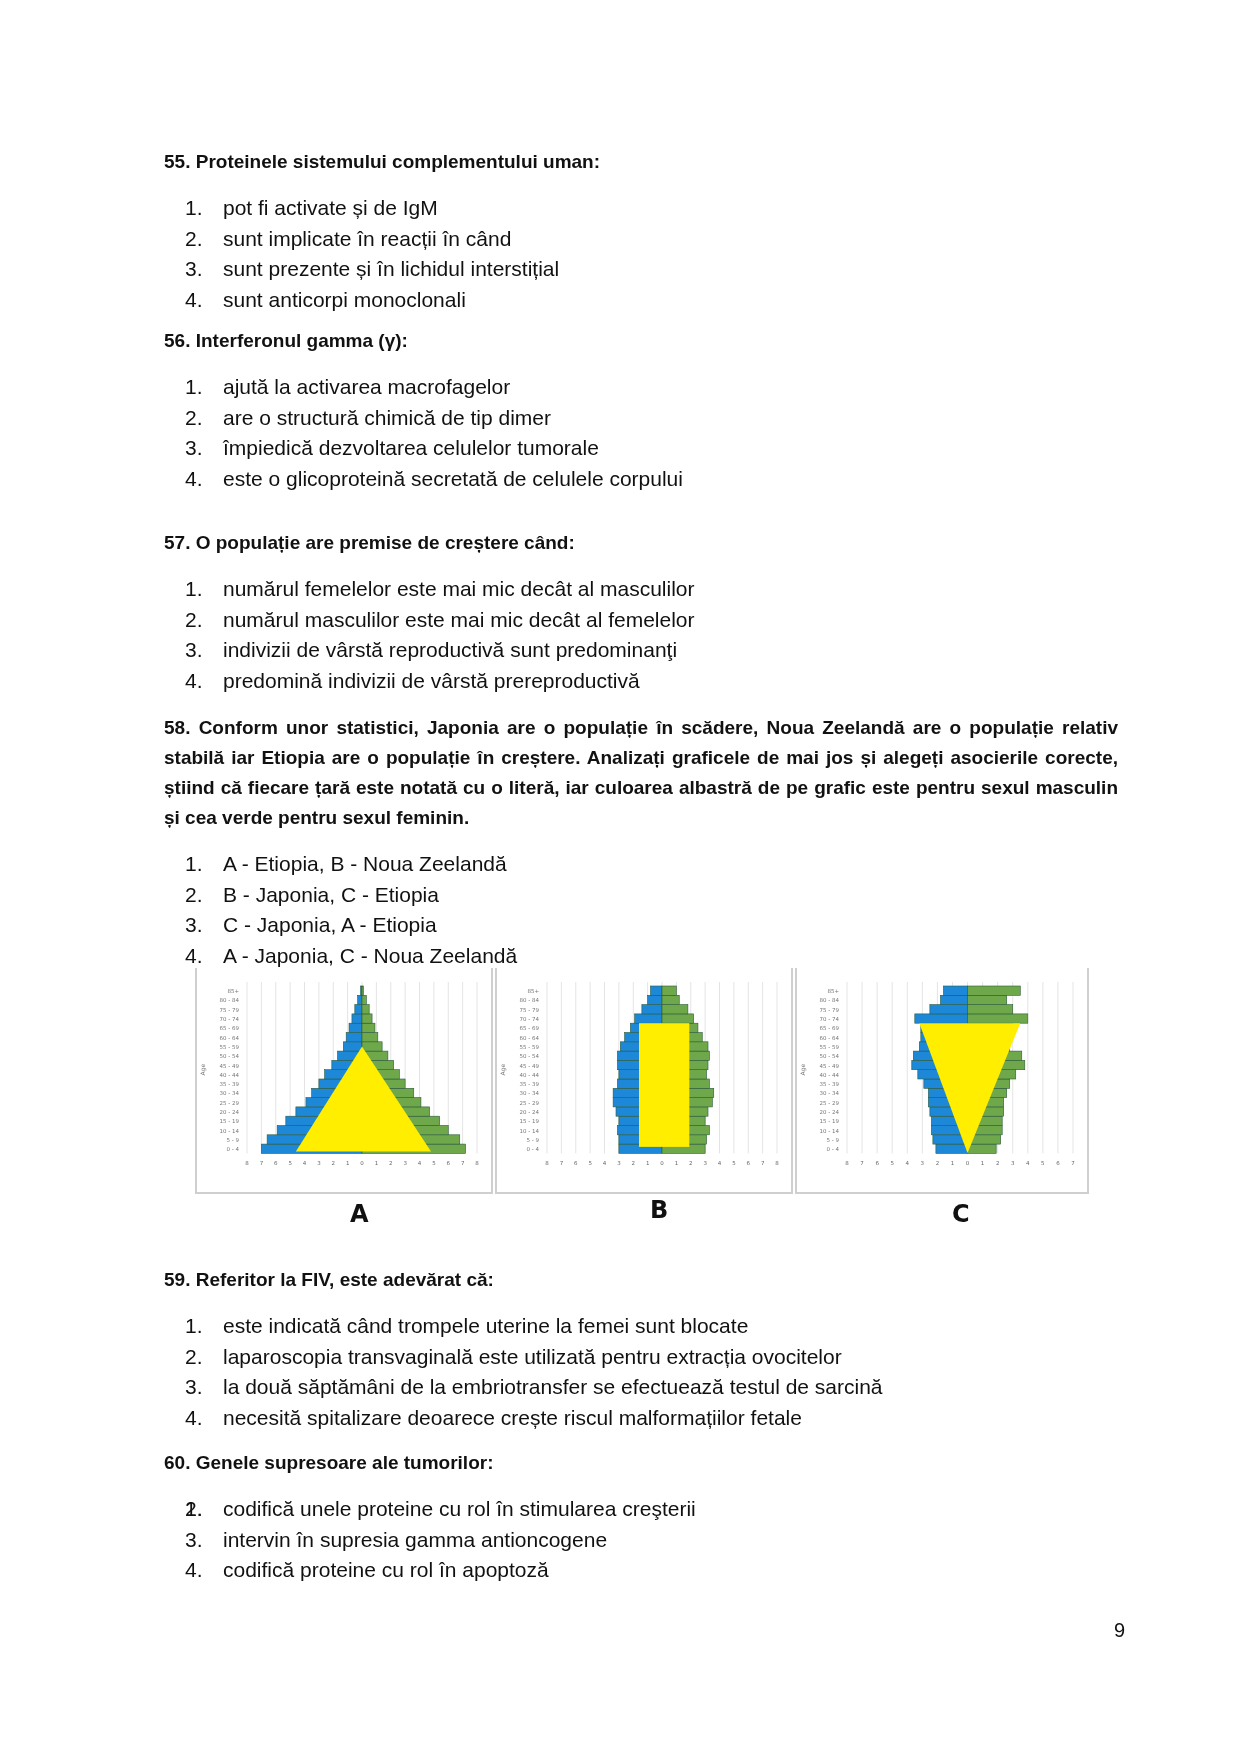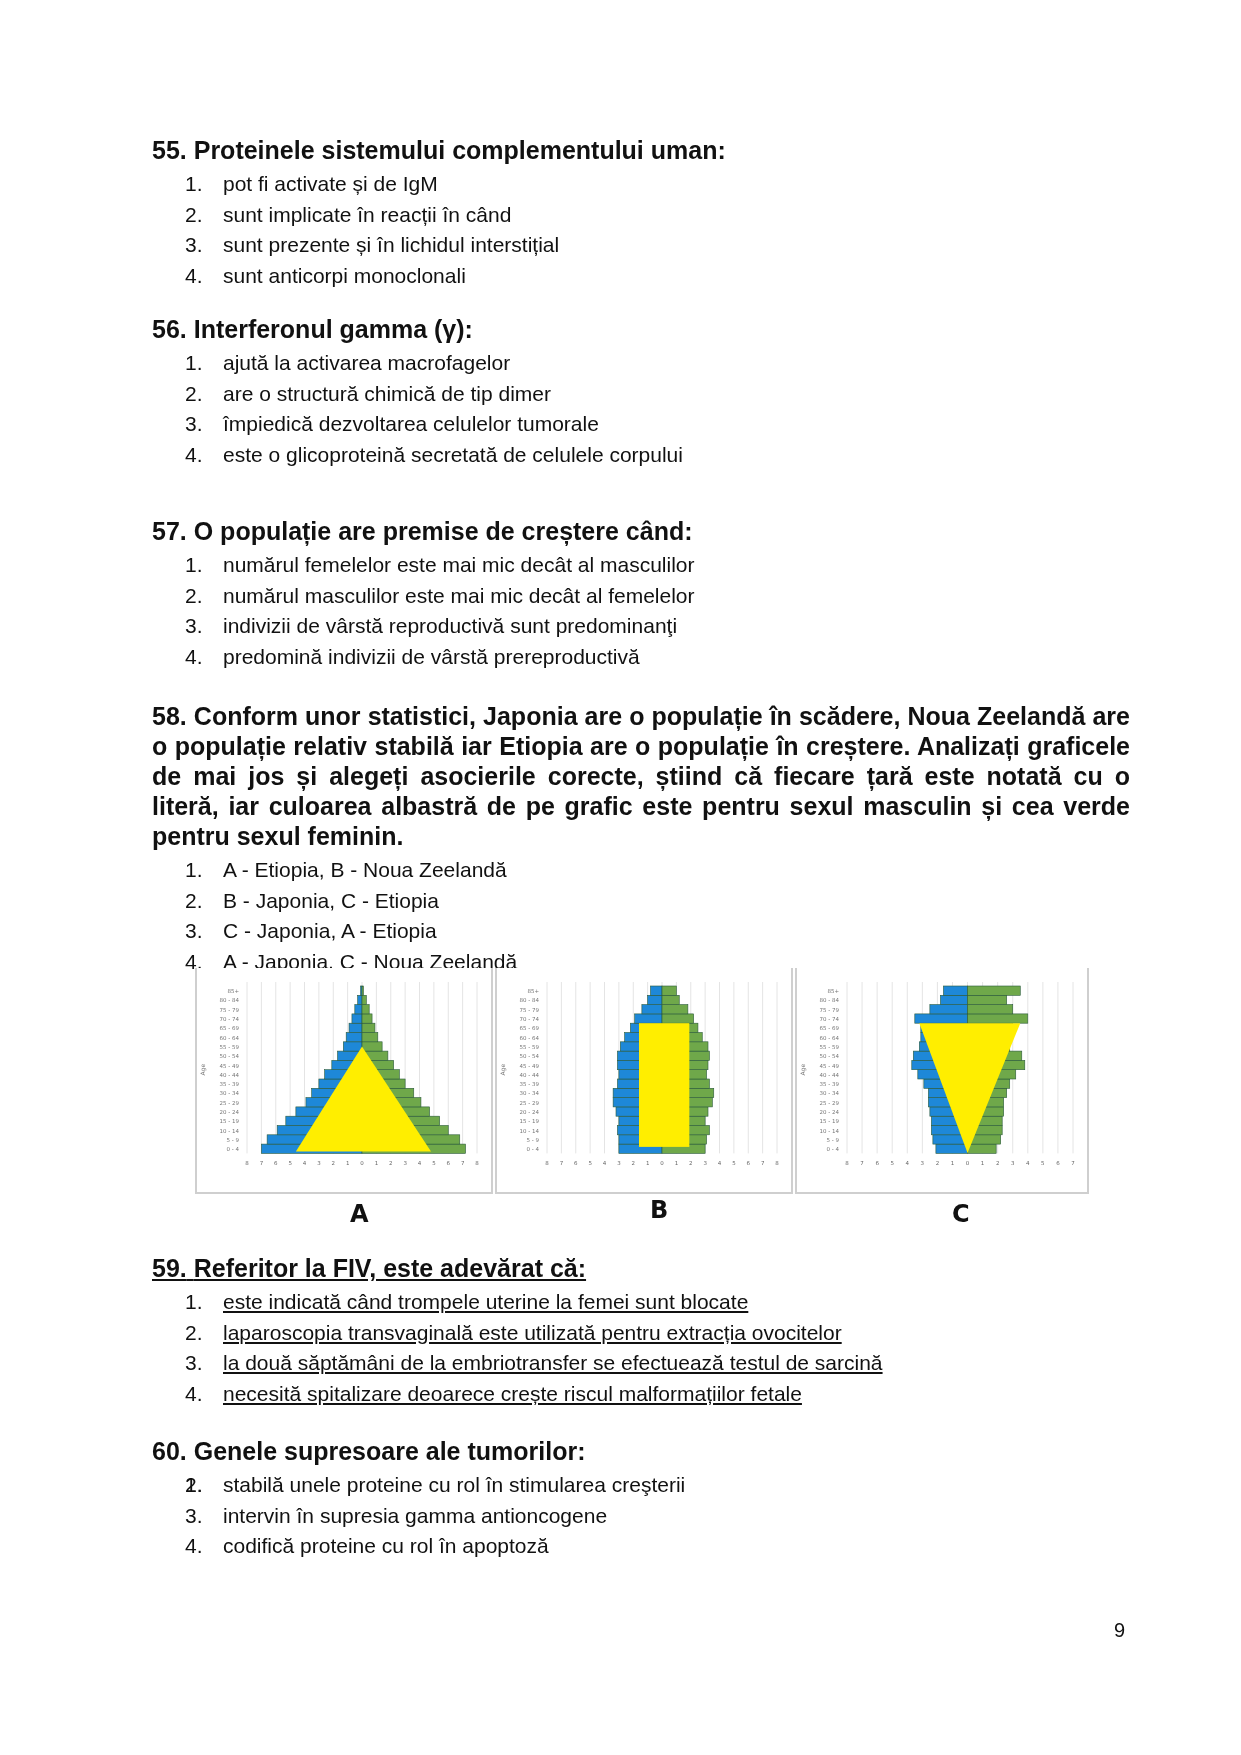--- a/index.html
+++ b/index.html
@@ -1,19 +1,19 @@
 <!DOCTYPE html>
 <html><head>
 <meta charset="utf-8">
 <style>
   html, body { margin:0; padding:0; background:#ffffff; }
   body { width:1241px; height:1755px; position:relative; overflow:hidden;
          font-family:"Liberation Sans", "DejaVu Sans", sans-serif; color:#111; }
   .q { position:absolute; left:148px; width:986px; }
-  .q-title { font-weight:bold; font-size:25px; line-height:30px; margin:4px; }
+  .q-title { font-weight:bold; font-size:19px; line-height:30px; margin:16px; }
   .q-title.just { text-align:justify; text-align-last:left; }
   ol.opts { list-style:none; margin:0; padding:0; }
   ol.opts li { font-size:21px; line-height:30.5px; position:relative; padding-left:75px; }
   ol.opts li .num { position:absolute; left:37px; }
   .charts { position:absolute; left:195px; top:968px; width:890px; height:260px; }
   .panel { position:absolute; top:0; height:224px; border:2px solid #cfcfcf; border-top:none; border-bottom-width:2px; background:#fff; }
   .panel svg { position:absolute; left:0; top:0; }
   .chart-label { position:absolute; font-weight:bold; font-size:24px; font-family:"DejaVu Sans", sans-serif; }
   .page-num { position:absolute; left:1114px; top:1619px; font-size:20px; }
 </style>
@@ -339,33 +339,33 @@
         <text x="260.93333333333334" y="197.4" font-size="5.5" text-anchor="middle" fill="#666" font-family="DejaVu Sans, sans-serif">6</text>
         <text x="276" y="197.4" font-size="5.5" text-anchor="middle" fill="#666" font-family="DejaVu Sans, sans-serif">7</text>
         <polygon points="122.32000000000001,55.19999999999999 223.26666666666668,55.19999999999999 170.53333333333333,184.9" fill="#ffee00"></polygon>
       </svg>
   </div>
   <div class="chart-label" style="left:155px; top:232px;">A</div>
   <div class="chart-label" style="left:455px; top:228px;">B</div>
   <div class="chart-label" style="left:757px; top:232px;">C</div>
 </div>
 
-<div class="q" style="top:1249px;text-decoration:underline;">
+<div class="q" style="top:1249px;">
   <p class="q-title"><span>59.</span> <span>Referitor la FIV, este adevărat că:</span></p>
   <ol class="opts">
     <li><span class="num">1.</span><span>este indicată când trompele uterine la femei sunt blocate</span></li>
     <li><span class="num">2.</span><span>laparoscopia transvaginală este utilizată pentru extracția ovocitelor</span></li>
     <li><span class="num">3.</span><span>la două săptămâni de la embriotransfer se efectuează testul de sarcină</span></li>
     <li><span class="num">4.</span><span>necesită spitalizare deoarece crește riscul malformațiilor fetale</span></li>
   </ol>
 </div>
 
 <div class="q" style="top:1432px;">
   <p class="q-title"><span>60.</span> <span>Genele supresoare ale tumorilor:</span></p>
   <ol class="opts">
     <li><span class="num">1.</span></li>
-    <li><span class="num">2.</span><span>stabilă unele proteine cu rol în stimularea creşterii</span></li>
+    <li><span class="num">2.</span><span>codifică unele proteine cu rol în stimularea creşterii</span></li>
     <li><span class="num">3.</span><span>intervin în supresia gamma antioncogene</span></li>
     <li><span class="num">4.</span><span>codifică proteine cu rol în apoptoză</span></li>
   </ol>
 </div>
 
 <div class="page-num">9</div>
 
 </body></html>

